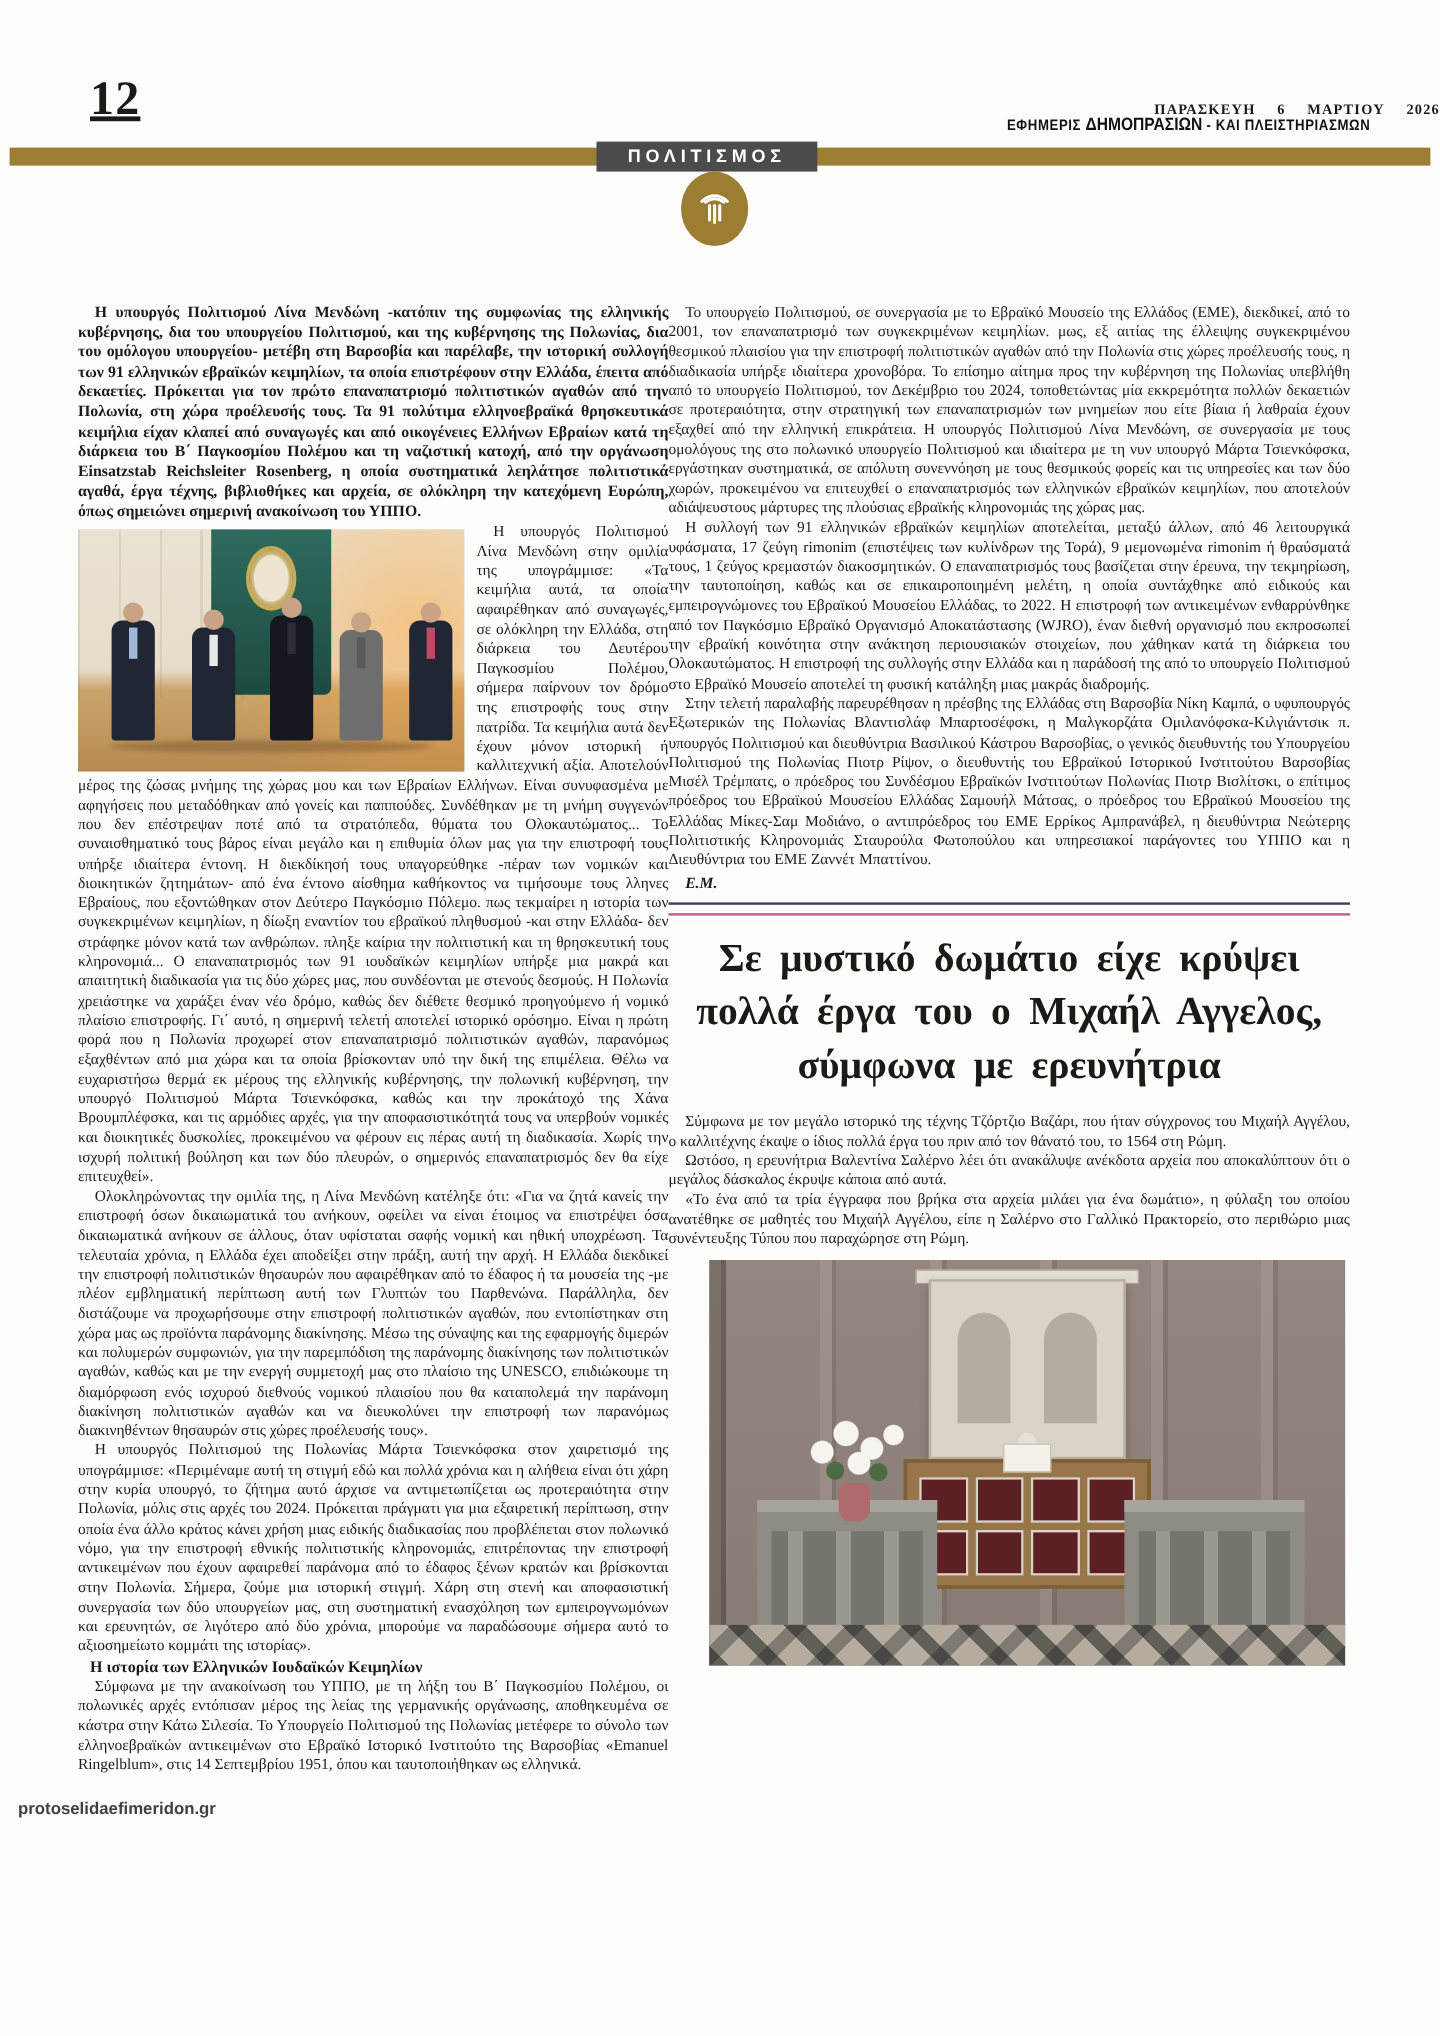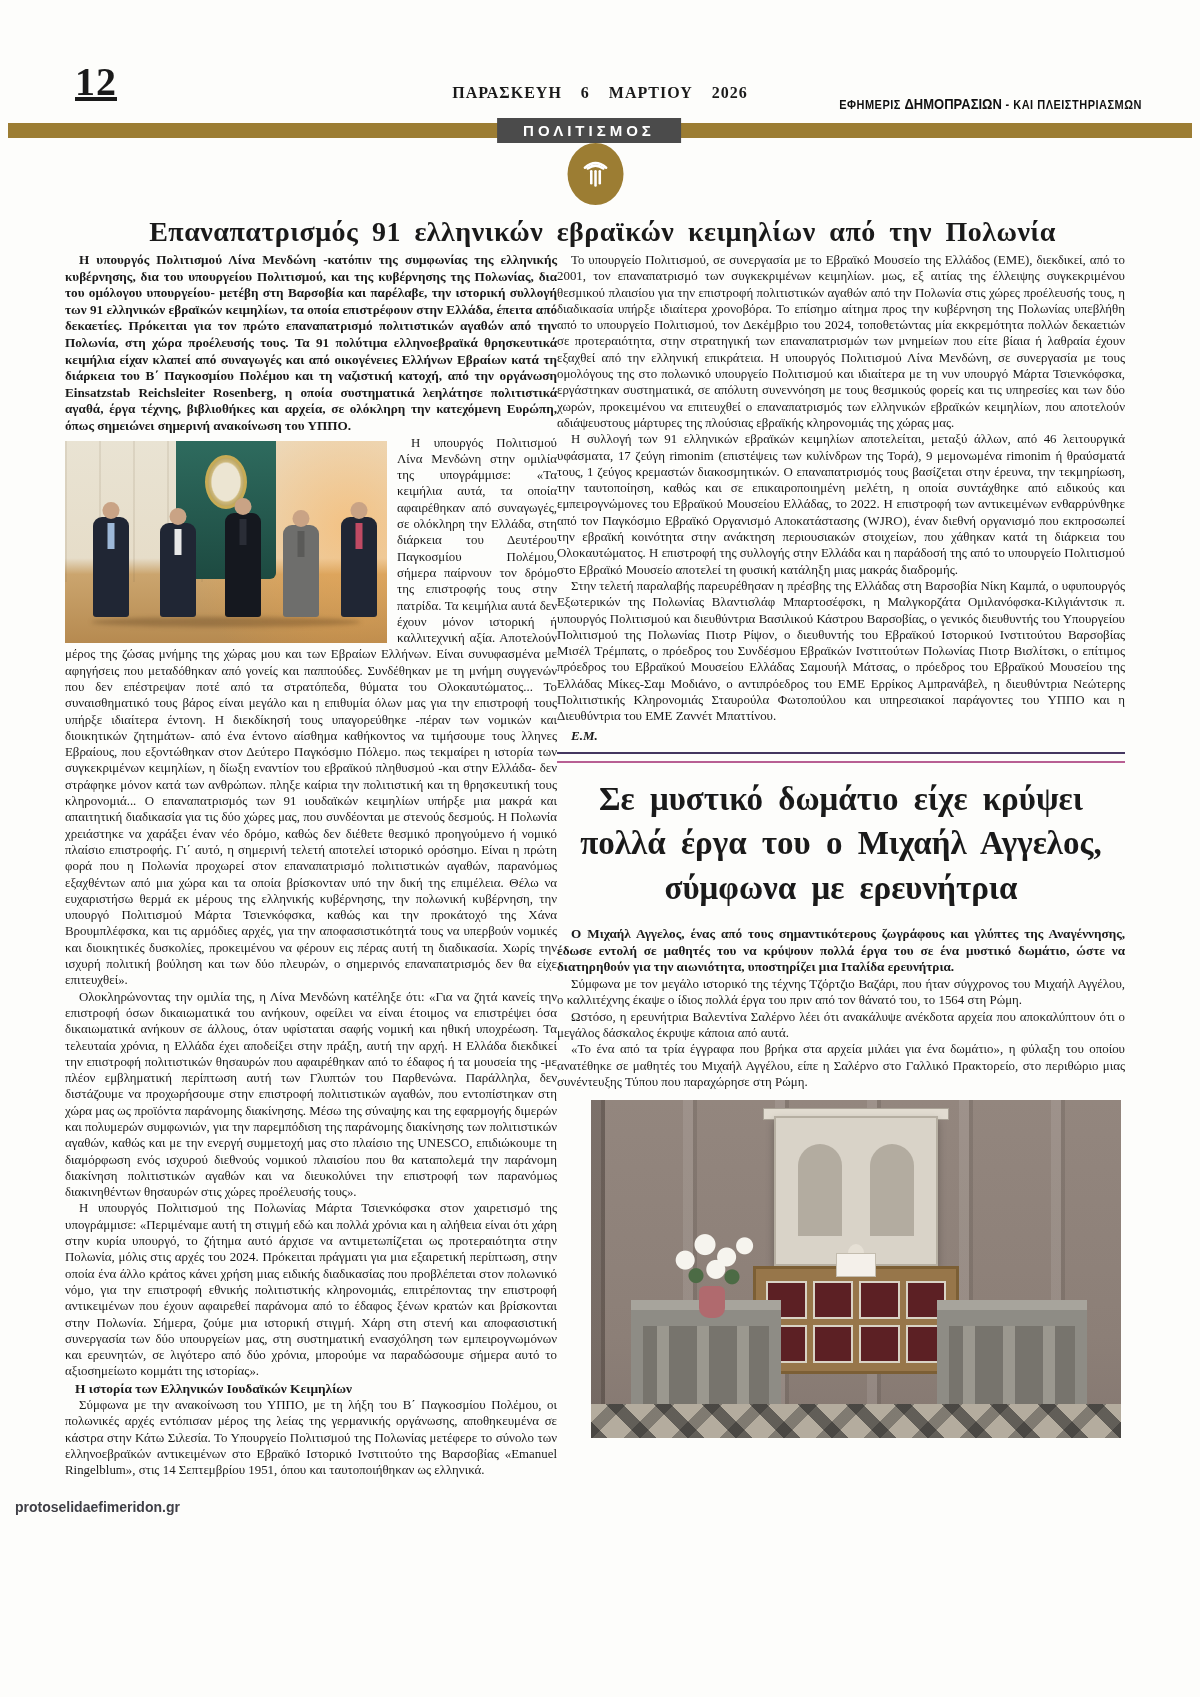--- a/index.html
+++ b/index.html
@@ -3,21 +3,21 @@
 <meta charset="utf-8">
 <style>
   html,body{margin:0;padding:0;background:#888;}
   .page{
     position:relative;width:1200px;height:1697px;margin:0 auto;
     background:#fdfdfb;overflow:hidden;
     font-family:"Liberation Serif","DejaVu Serif",serif;color:#1a1a1a;
   }
   
   .pagenum{position:absolute;top:58px;left:75px;font-size:40px;font-weight:bold;letter-spacing:1px;text-decoration:underline;}
-  .dateline{position:absolute;top:84px;left:0;width:100%;text-align:center;font-size:16px;font-weight:bold;word-spacing:14px;letter-spacing:1px;}
+  .dateline{position:absolute;top:84px;left:0;width:100%;text-align:right;font-size:12px;font-weight:bold;word-spacing:14px;letter-spacing:1px;}
   .masthead{position:absolute;top:96px;right:58px;font-family:"Liberation Sans",sans-serif;font-size:11px;font-weight:bold;letter-spacing:.5px;color:#111;white-space:nowrap;transform:scaleY(1.15);}
   .masthead b{font-size:13px;letter-spacing:0;}
   .goldbar{position:absolute;top:123px;left:8px;right:8px;height:15px;background:#9c7d33;}
   .sectionbox{
     position:absolute;top:118px;left:50%;transform:translateX(-56%);
     background:#4b4b4b;color:#fff;padding:4px 26px;font-family:"Liberation Sans",sans-serif;
     font-size:15px;font-weight:bold;letter-spacing:4px;
   }
   .badge{
     position:absolute;top:143px;left:50%;transform:translateX(-58%);
@@ -128,21 +128,20 @@
       <svg viewBox="0 0 24 24" fill="none" stroke="#ffffff" stroke-width="1.8" stroke-linecap="round">
         <path d="M4.5 9 Q12 2.5 19.5 9"></path>
         <path d="M6.5 9.5 Q12 5.5 17.5 9.5"></path>
         <line x1="9" y1="11.5" x2="9" y2="20"></line>
         <line x1="12" y1="11.5" x2="12" y2="21.5"></line>
         <line x1="15" y1="11.5" x2="15" y2="20"></line>
       </svg>
     </span>
   </div>
 
-  <h1 class="headline1">Επαναπατρισμός 91 ελληνικών εβραϊκών κειμηλίων από την Πολωνία</h1>
 
   <div class="columns">
 
     <div class="col-left">
       <p class="body lead">Η υπουργός Πολιτισμού Λίνα Μενδώνη -κατόπιν της συμφωνίας της ελληνικής κυβέρνησης, δια του υπουργείου Πολιτισμού, και της κυβέρνησης της Πολωνίας, δια του ομόλογου υπουργείου- μετέβη στη Βαρσοβία και παρέλαβε, την ιστορική συλλογή των 91 ελληνικών εβραϊκών κειμηλίων, τα οποία επιστρέφουν στην Ελλάδα, έπειτα από δεκαετίες. Πρόκειται για τον πρώτο επαναπατρισμό πολιτιστικών αγαθών από την Πολωνία, στη χώρα προέλευσής τους. Τα 91 πολύτιμα ελληνοεβραϊκά θρησκευτικά κειμήλια είχαν κλαπεί από συναγωγές και από οικογένειες Ελλήνων Εβραίων κατά τη διάρκεια του Β΄ Παγκοσμίου Πολέμου και τη ναζιστική κατοχή, από την οργάνωση Einsatzstab Reichsleiter Rosenberg, η οποία συστηματικά λεηλάτησε πολιτιστικά αγαθά, έργα τέχνης, βιβλιοθήκες και αρχεία, σε ολόκληρη την κατεχόμενη Ευρώπη, όπως σημειώνει σημερινή ανακοίνωση του ΥΠΠΟ.</p>
 
       <div class="flow">
         <div class="photo1">
           <div class="wallpanels"></div>
           <div class="glow"></div>
@@ -167,21 +166,20 @@
     <div class="col-right">
       <p class="body">Το υπουργείο Πολιτισμού, σε συνεργασία με το Εβραϊκό Μουσείο της Ελλάδος (ΕΜΕ), διεκδικεί, από το 2001, τον επαναπατρισμό των συγκεκριμένων κειμηλίων.  μως, εξ αιτίας της έλλειψης συγκεκριμένου θεσμικού πλαισίου για την επιστροφή πολιτιστικών αγαθών από την Πολωνία στις χώρες προέλευσής τους, η διαδικασία υπήρξε ιδιαίτερα χρονοβόρα. Το επίσημο αίτημα προς την κυβέρνηση της Πολωνίας υπεβλήθη από το υπουργείο Πολιτισμού, τον Δεκέμβριο του 2024, τοποθετώντας μία εκκρεμότητα πολλών δεκαετιών σε προτεραιότητα, στην στρατηγική των επαναπατρισμών των μνημείων που είτε βίαια ή λαθραία έχουν εξαχθεί από την ελληνική επικράτεια. Η υπουργός Πολιτισμού Λίνα Μενδώνη, σε συνεργασία με τους ομολόγους της στο πολωνικό υπουργείο Πολιτισμού και ιδιαίτερα με τη νυν υπουργό Μάρτα Τσιενκόφσκα, εργάστηκαν συστηματικά, σε απόλυτη συνεννόηση με τους θεσμικούς φορείς και τις υπηρεσίες και των δύο χωρών, προκειμένου να επιτευχθεί ο επαναπατρισμός των ελληνικών εβραϊκών κειμηλίων, που αποτελούν αδιάψευστους μάρτυρες της πλούσιας εβραϊκής κληρονομιάς της χώρας μας.</p>
       <p class="body">Η συλλογή των 91 ελληνικών εβραϊκών κειμηλίων αποτελείται, μεταξύ άλλων, από 46 λειτουργικά υφάσματα, 17 ζεύγη rimonim (επιστέψεις των κυλίνδρων της Τορά), 9 μεμονωμένα rimonim ή θραύσματά τους, 1 ζεύγος κρεμαστών διακοσμητικών. Ο επαναπατρισμός τους βασίζεται στην έρευνα, την τεκμηρίωση, την ταυτοποίηση, καθώς και σε επικαιροποιημένη μελέτη, η οποία συντάχθηκε από ειδικούς και εμπειρογνώμονες του Εβραϊκού Μουσείου Ελλάδας, το 2022. Η επιστροφή των αντικειμένων ενθαρρύνθηκε από τον Παγκόσμιο Εβραϊκό Οργανισμό Αποκατάστασης (WJRO), έναν διεθνή οργανισμό που εκπροσωπεί την εβραϊκή κοινότητα στην ανάκτηση περιουσιακών στοιχείων, που χάθηκαν κατά τη διάρκεια του Ολοκαυτώματος. Η επιστροφή της συλλογής στην Ελλάδα και η παράδοσή της από το υπουργείο Πολιτισμού στο Εβραϊκό Μουσείο αποτελεί τη φυσική κατάληξη μιας μακράς διαδρομής.</p>
       <p class="body">Στην τελετή παραλαβής παρευρέθησαν η πρέσβης της Ελλάδας στη Βαρσοβία Νίκη Καμπά, ο υφυπουργός Εξωτερικών της Πολωνίας Βλαντισλάφ Μπαρτοσέφσκι, η Μαλγκορζάτα Ομιλανόφσκα-Κιλγιάντσικ π. υπουργός Πολιτισμού και διευθύντρια Βασιλικού Κάστρου Βαρσοβίας, ο γενικός διευθυντής του Υπουργείου Πολιτισμού της Πολωνίας Πιοτρ Ρίψον, ο διευθυντής του Εβραϊκού Ιστορικού Ινστιτούτου Βαρσοβίας Μισέλ Τρέμπατς, ο πρόεδρος του Συνδέσμου Εβραϊκών Ινστιτούτων Πολωνίας Πιοτρ Βισλίτσκι, ο επίτιμος πρόεδρος του Εβραϊκού Μουσείου Ελλάδας Σαμουήλ Μάτσας, ο πρόεδρος του Εβραϊκού Μουσείου της Ελλάδας Μίκες-Σαμ Μοδιάνο, ο αντιπρόεδρος του ΕΜΕ Ερρίκος Αμπρανάβελ, η διευθύντρια Νεώτερης Πολιτιστικής Κληρονομιάς Σταυρούλα Φωτοπούλου και υπηρεσιακοί παράγοντες του ΥΠΠΟ και η Διευθύντρια του ΕΜΕ Ζαννέτ Μπαττίνου.</p>
       <p class="byline">Ε.Μ.</p>
 
       <div class="rule2"></div>
 
       <h2 class="headline2">Σε μυστικό δωμάτιο είχε κρύψει πολλά έργα του ο Μιχαήλ Αγγελος, σύμφωνα με ερευνήτρια</h2>
 
-      <p class="body lead">Ο Μιχαήλ Αγγελος, ένας από τους σημαντικότερους ζωγράφους και γλύπτες της Αναγέννησης, έδωσε εντολή σε μαθητές του να κρύψουν πολλά έργα του σε ένα μυστικό δωμάτιο, ώστε να διατηρηθούν για την αιωνιότητα, υποστηρίζει μια Ιταλίδα ερευνήτρια.</p>
       <p class="body">Σύμφωνα με τον μεγάλο ιστορικό της τέχνης Τζόρτζιο Βαζάρι, που ήταν σύγχρονος του Μιχαήλ Αγγέλου, ο καλλιτέχνης έκαψε ο ίδιος πολλά έργα του πριν από τον θάνατό του, το 1564 στη Ρώμη.</p>
       <p class="body">Ωστόσο, η ερευνήτρια Βαλεντίνα Σαλέρνο λέει ότι ανακάλυψε ανέκδοτα αρχεία που αποκαλύπτουν ότι ο μεγάλος δάσκαλος έκρυψε κάποια από αυτά.</p>
       <p class="body">«Το ένα από τα τρία έγγραφα που βρήκα στα αρχεία μιλάει για ένα δωμάτιο», η φύλαξη του οποίου ανατέθηκε σε μαθητές του Μιχαήλ Αγγέλου, είπε η Σαλέρνο στο Γαλλικό Πρακτορείο, στο περιθώριο μιας συνέντευξης Τύπου που παραχώρησε στη Ρώμη.</p>
 
       <div class="photo2">
         <div class="pilasters"></div>
         <div class="cornice"></div>
         <div class="monument"></div>
         <div class="bust"></div>
         <div class="altar">

